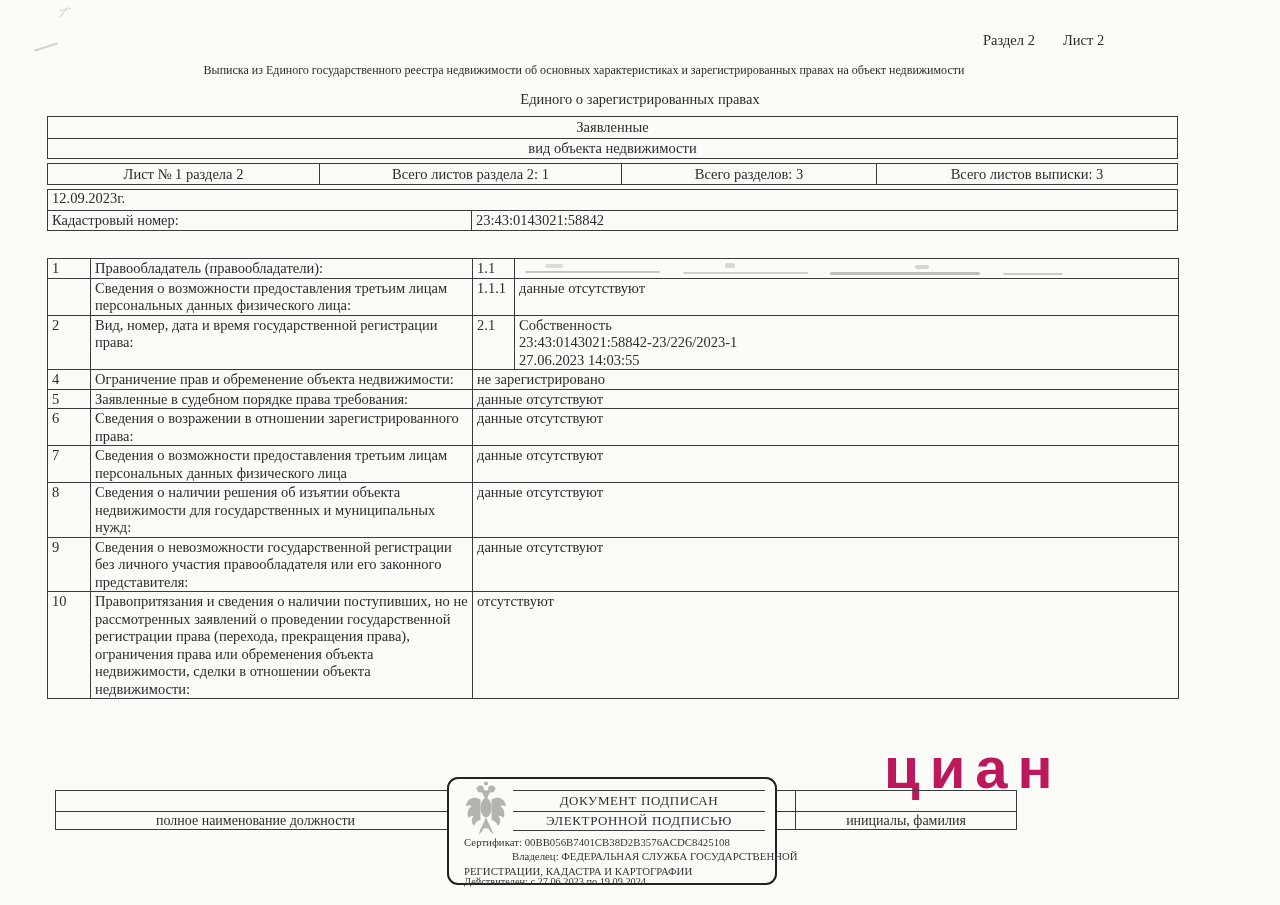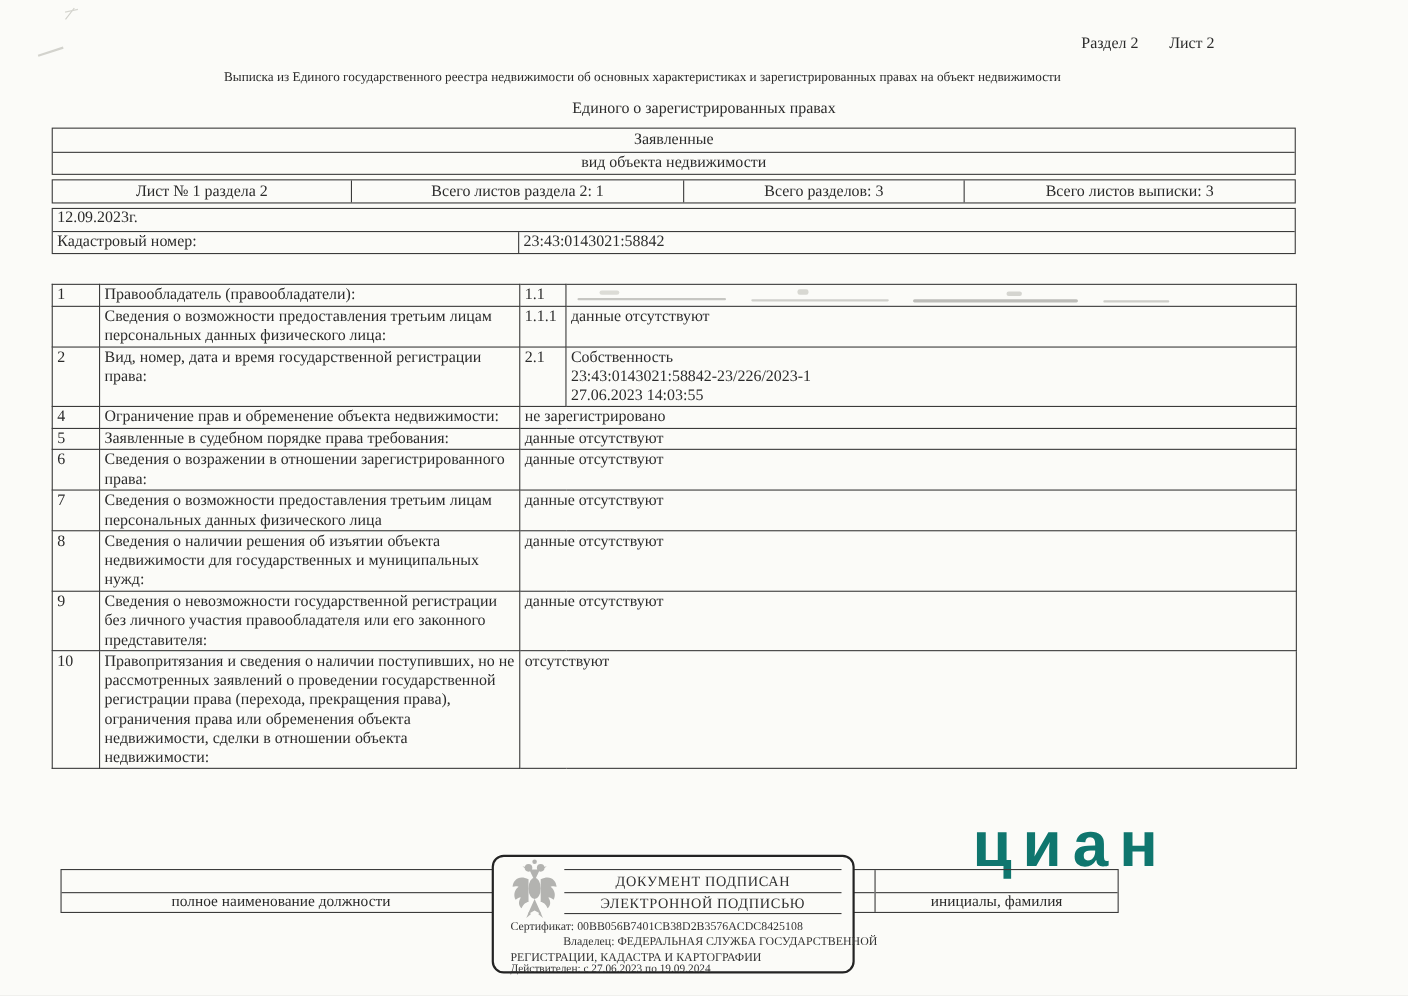--- a/index.html
+++ b/index.html
@@ -62,21 +62,21 @@
   .s1 { left:10px; top:12px; width:135px; height:2px; background:#c6c6c2; }
   .s2 { left:168px; top:13px; width:125px; height:2px; background:#d0d0cb; }
   .s3 { left:315px; top:13px; width:150px; height:2.5px; background:#bdbdb9; }
   .s4 { left:488px; top:14px; width:60px; height:2px; background:#cdcdc8; }
   .s5 { left:30px; top:5px; width:18px; height:4px; background:#dcdcd6; }
   .s6 { left:210px; top:4px; width:10px; height:5px; background:#d8d8d2; }
   .s7 { left:400px; top:6px; width:14px; height:4px; background:#d5d5d0; }
 
   
   #watermark { top:734px; left:884px; font-family:"Liberation Sans", sans-serif;
-    font-size:58px; font-weight:bold; letter-spacing:10px; color:#0f766e; z-index:0; }
+    font-size:58px; font-weight:bold; letter-spacing:10px; color:#be185d; z-index:0; }
 
   
   #sig-table { top:790px; left:55px; width:962px; height:40px;
     border:1.5px solid #3b3b3b; display:flex; z-index:1; }
   #sig-table .col { display:flex; flex-direction:column; height:100%; }
   #sig-table .col + .col { border-left:1.5px solid #3b3b3b; }
   #sig-table .c1 { width:399px; } #sig-table .c2 { width:340px; } #sig-table .c3 { flex:1; }
   #sig-table .cell-top { height:21px; border-bottom:1.5px solid #3b3b3b; }
   #sig-table .cell-cap { flex:1; display:flex; align-items:center; justify-content:center; font-size:14px; }
 

